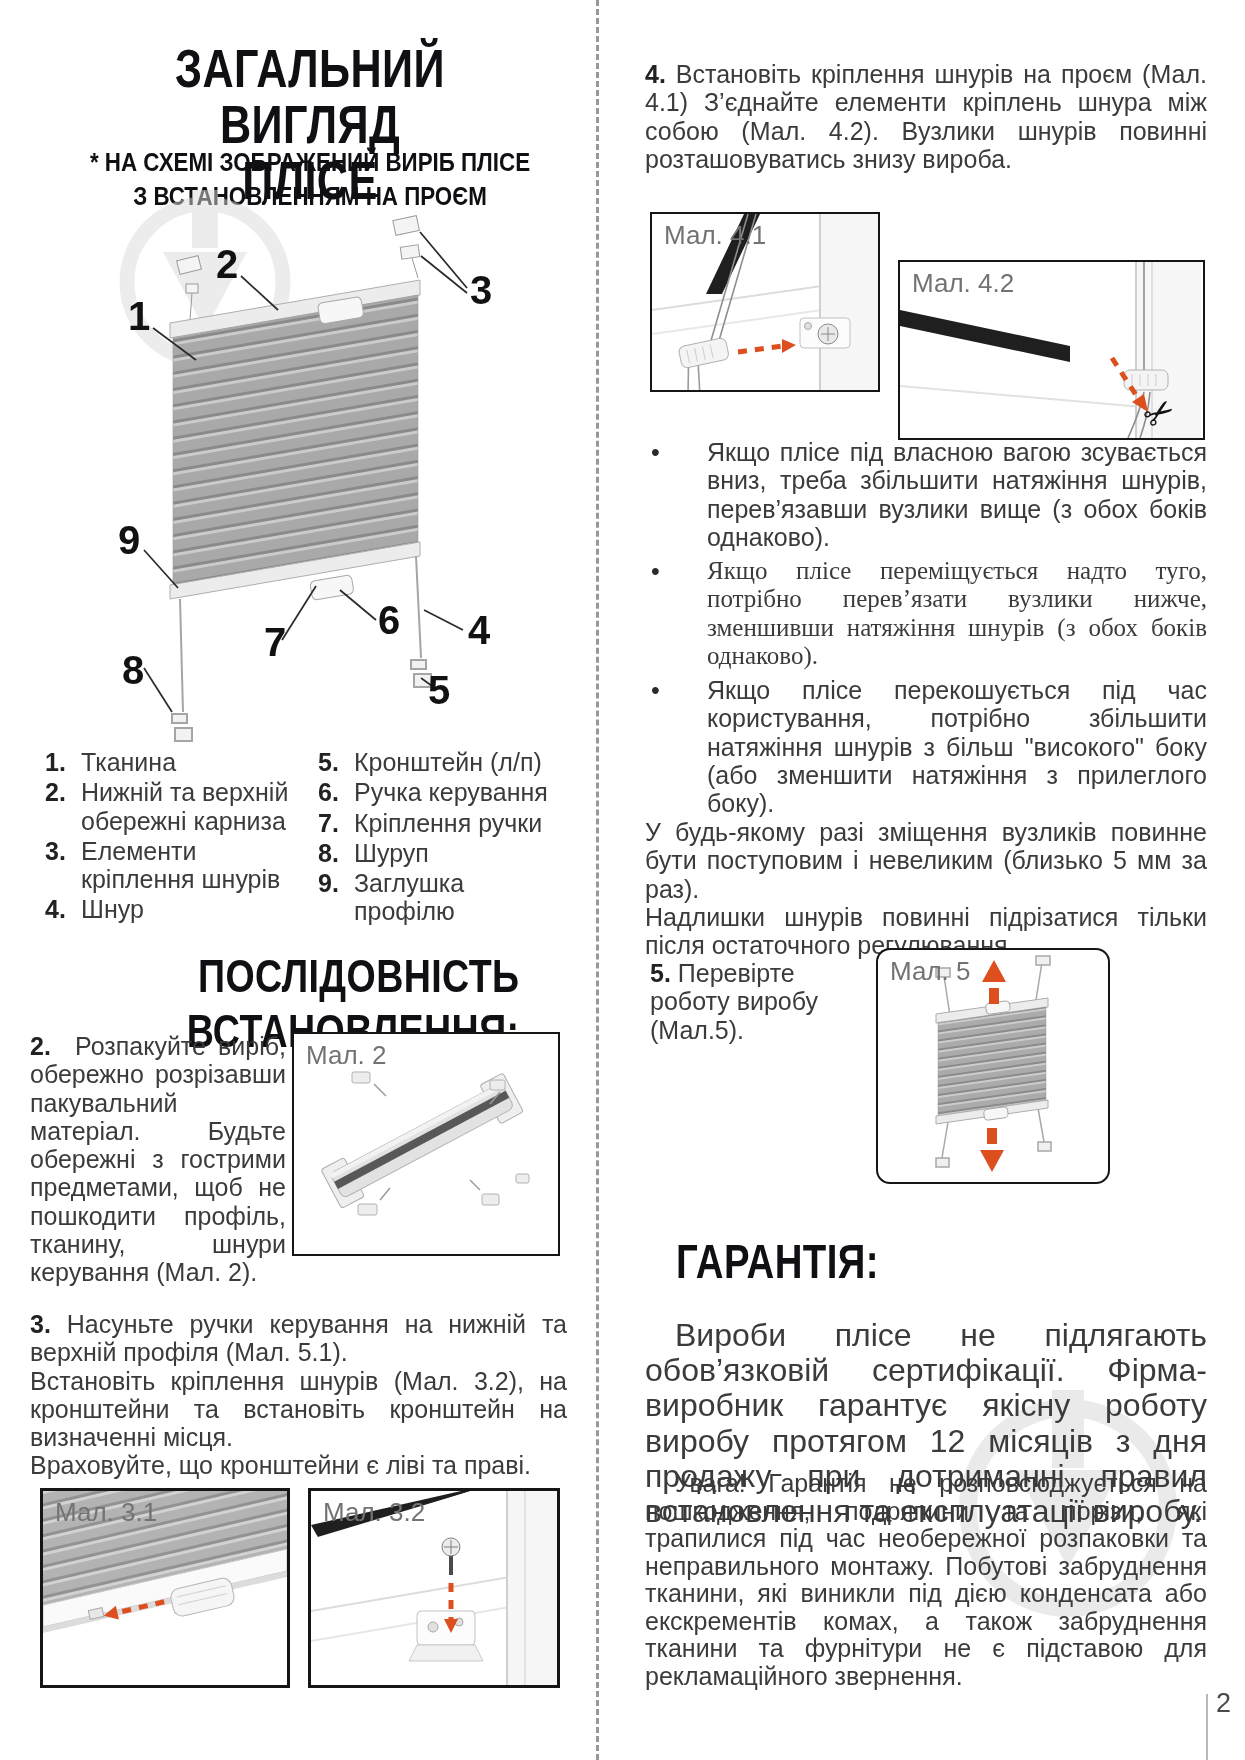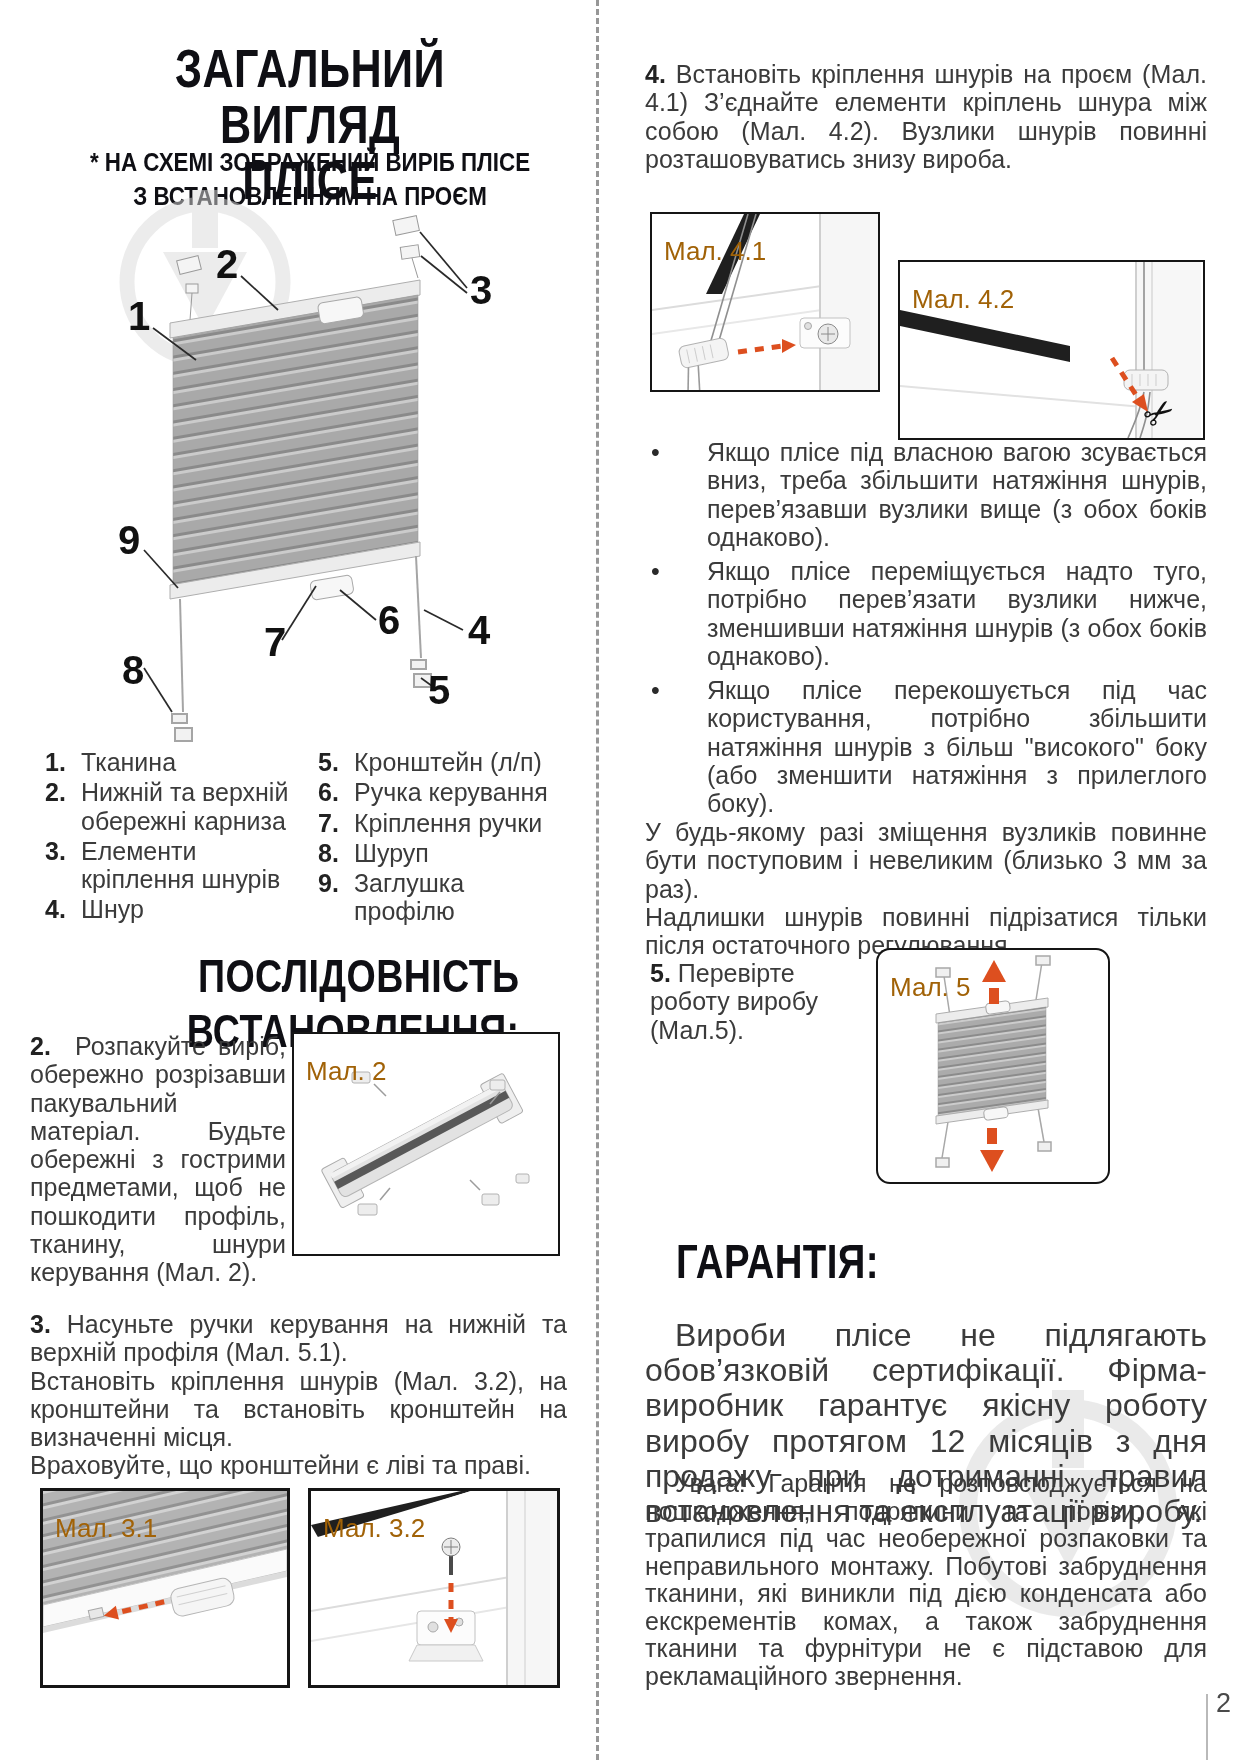--- a/index.html
+++ b/index.html
@@ -8,21 +8,21 @@
     font-family:"Liberation Sans","DejaVu Sans",sans-serif;
     color:#3b3b3b;overflow:hidden;
   }
   .abs{position:absolute;}
   .cond{font-weight:800;color:#0f0f14;transform:scaleX(0.8);transform-origin:center;letter-spacing:0.5px;}
   .cond2{font-weight:800;color:#0f0f14;transform:scaleX(0.86);transform-origin:center;}
   .body-text{font-size:25px;line-height:1.13;color:#3b3b3b;}
   .just{text-align:justify;}
   .bnum{font-weight:700;color:#222;}
   .figbox{position:absolute;border:3px solid #151515;background:#fff;box-sizing:border-box;}
-  .figlabel{position:absolute;top:22px;left:12px;font-size:26px;color:#a16207;z-index:2;text-align:center;}
+  .figlabel{position:absolute;top:6px;left:12px;font-size:26px;color:#737373;z-index:2;text-align:center;}
   .legend-item{display:flex;margin:0 0 2px 0;}
   .legend-item .n{width:36px;flex:0 0 36px;font-weight:700;color:#222;}
   .bullet-row{display:flex;margin:0 0 6px 0;}
   .bullet-row .bm{width:56px;flex:0 0 56px;font-size:25px;color:#2a2a2a;padding-left:6px;}
   .divider{position:absolute;left:596px;top:0;height:1760px;width:0;border-left:3px dashed #979797;}
   .pagenum-line{position:absolute;left:1206px;top:1694px;width:2px;height:66px;background:#b9b9b9;}
   .pagenum{position:absolute;left:1216px;top:1688px;font-size:27px;color:#4a4a4a;}
   svg text.callout{font-family:"Liberation Sans","DejaVu Sans",sans-serif;font-weight:700;font-size:40px;fill:#111;}
   svg text.figfont{font-family:"Liberation Sans","DejaVu Sans",sans-serif;}
 </style>
@@ -317,30 +317,30 @@
   </svg>
 </div>
 
 <div class="abs body-text" style="left:645px;top:438px;width:562px;">
   <div class="bullet-row">
       <span class="bm">•</span>
       <span class="just" style="flex:1;">Якщо плісе під власною вагою зсувається вниз, треба збільшити натяжіння шнурів, перев’язавши вузлики вище (з обох боків однаково).</span>
     </div>
   <div class="bullet-row">
       <span class="bm">•</span>
-      <span class="just" style="flex:1;">Якщо плісе переміщується надто туго, потрібно перев’язати вузлики нижче, зменшивши натяжіння шнурів (з обох боків однаково).</span>
+      <span class="just" style="flex:1;font-family:Liberation Serif, serif;">Якщо плісе переміщується надто туго, потрібно перев’язати вузлики нижче, зменшивши натяжіння шнурів (з обох боків однаково).</span>
     </div>
   <div class="bullet-row">
       <span class="bm">•</span>
       <span class="just" style="flex:1;">Якщо плісе перекошується під час користування, потрібно збільшити натяжіння шнурів з більш "високого" боку (або зменшити натяжіння з прилеглого боку).</span>
     </div>
 </div>
 
 <div class="abs body-text" style="left:645px;top:818px;width:562px;">
-  <div class="just">У будь-якому разі зміщення вузликів повинне бути поступовим і невеликим (близько 3 мм за раз).</div>
+  <div class="just">У будь-якому разі зміщення вузликів повинне бути поступовим і невеликим (близько 5 мм за раз).</div>
   <div class="just">Надлишки шнурів повинні підрізатися тільки після остаточного регулювання.</div>
 </div>
 
 <div class="abs body-text" style="left:650px;top:921px;width:230px;margin-top:38px;">
   <span class="bnum">5.</span> <span>Перевірте роботу виробу (Мал.5).</span>
 </div>
 
 <div class="figbox" style="left:876px;top:948px;width:234px;height:236px;border-width:2px;border-radius:14px;">
   <div class="figlabel">Мал. 5</div>
   <svg width="228" height="230" viewBox="0 0 228 230">

